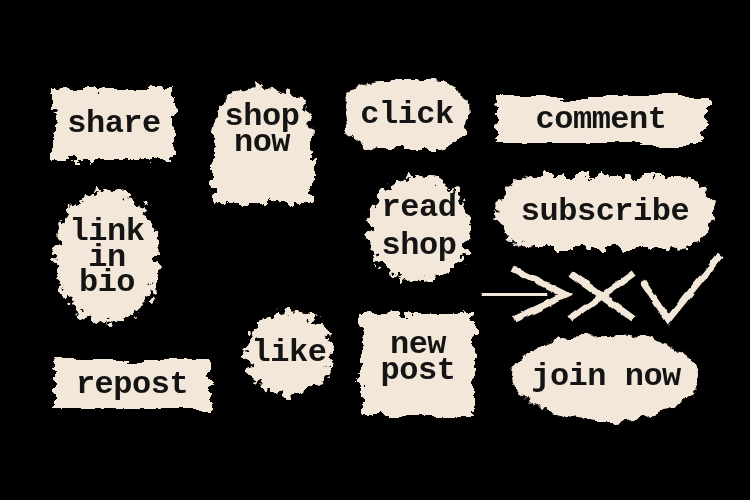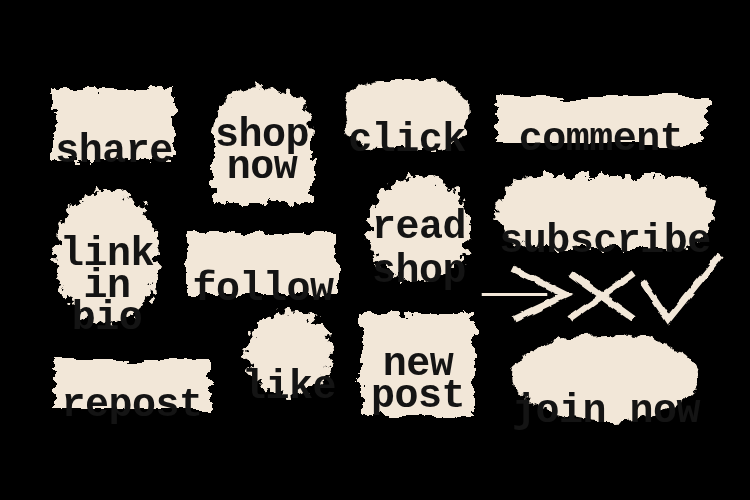--- a/index.html
+++ b/index.html
@@ -29,25 +29,25 @@
   }
   .shape {
     fill: var(--paper, #f2e7d8);
   }
   .label {
     position: absolute;
     inset: 0;
     display: flex;
     flex-direction: column;
     align-items: center;
-    justify-content: flex-end;
+    justify-content: center;
     text-align: center;
     font-family: "Liberation Mono", "DejaVu Sans Mono", monospace;
     font-weight: bold;
-    font-size: 40px;
+    font-size: 32px;
     line-height: 0.8;
     letter-spacing: -0.5px;
     color: var(--ink, #141414);
     pointer-events: none;
     white-space: pre;
   }
   .label span { display: block; }
   .icon {
     position: absolute;
   }
@@ -146,28 +146,20 @@
     <svg viewBox="0 0 130 155" preserveAspectRatio="none">
       <ellipse class="shape" cx="65" cy="77" rx="52" ry="66" filter="url(#jag)"></ellipse>
     </svg>
     <div class="label">
       <span>link</span>
       <span>in</span>
       <span>bio</span>
     </div>
   </div>
 
-  <div class="sticker" style="left:180px; top:222px; width:166px; height:84px;">
-    <svg viewBox="0 0 166 84" preserveAspectRatio="none">
-      <rect class="shape" x="8" y="10" width="150" height="62" filter="url(#torn-d)"></rect>
-    </svg>
-    <div class="label">
-      <span>follow</span>
-    </div>
-  </div>
 
   <div class="sticker" style="left:354px; top:166px; width:130px; height:130px;">
     <svg viewBox="0 0 130 130" preserveAspectRatio="none">
       <ellipse class="shape" cx="65" cy="63" rx="51" ry="52" filter="url(#jag)"></ellipse>
     </svg>
     <div class="label" style="padding-bottom:8px;gap:12px;">
       <span>read</span>
       <span>shop</span>
     </div>
   </div>

